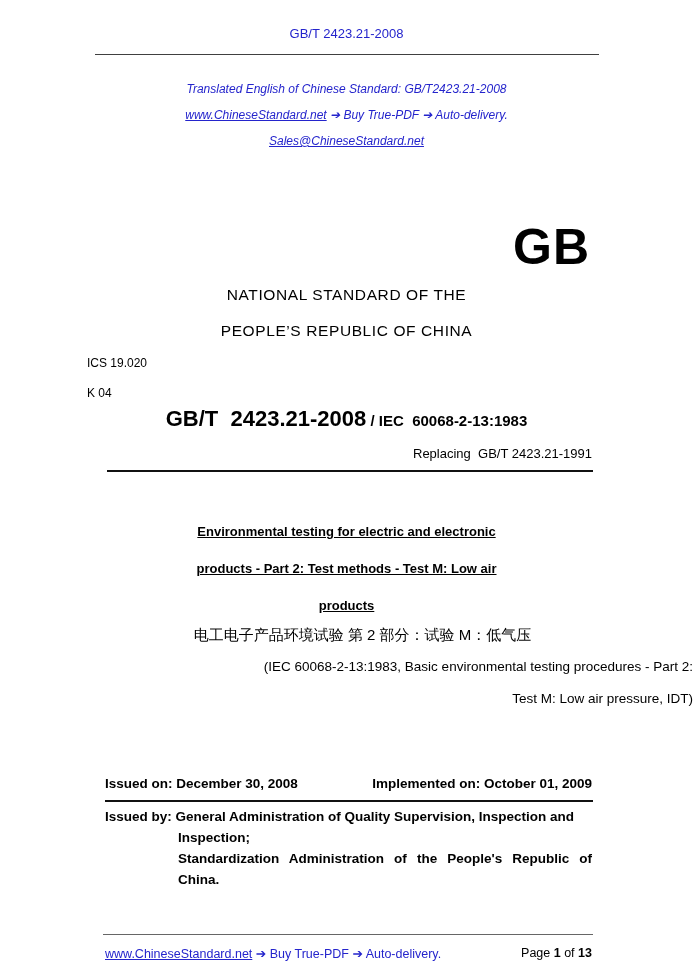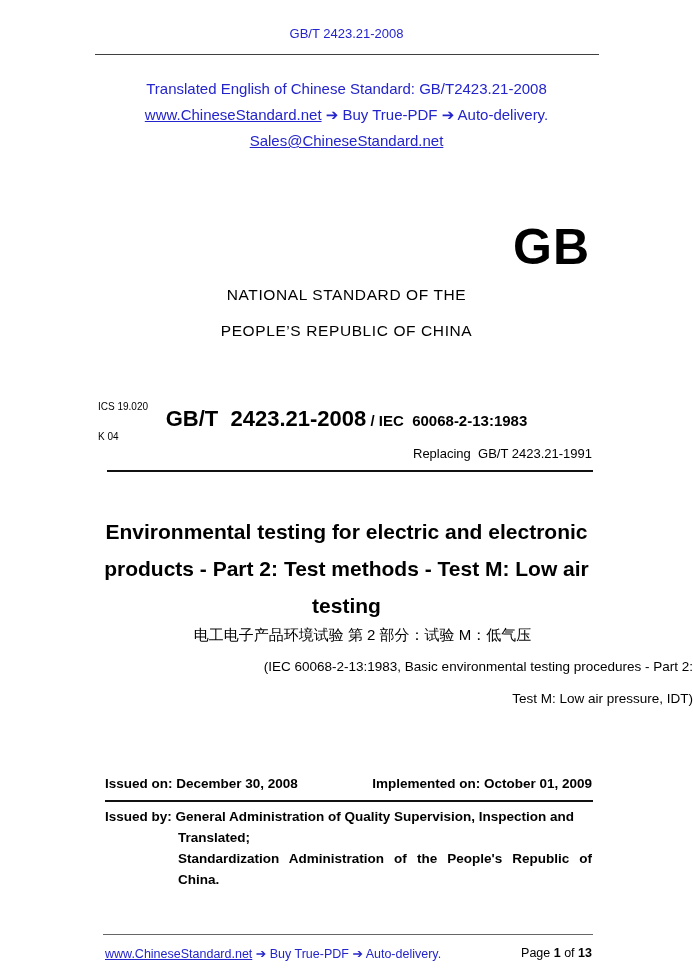--- a/index.html
+++ b/index.html
@@ -19,38 +19,38 @@
     position: absolute; top: 26px; left: 0; right: 0;
     text-align: center; font-size: 13px; color: #2424cc;
   }
   .top-rule {
     position: absolute; top: 54px; left: 95px; right: 94px;
     border-top: 1px solid #404040;
   }
 
   .intro {
     position: absolute; top: 80px; left: 0; right: 0;
-    text-align: center; font-size: 15px; color: #2424cc;
+    text-align: center; font-size: 12px; color: #2424cc; font-style: italic;
   }
   .intro-line { line-height: 18px; margin-bottom: 8px; }
 
   .gb-emblem {
     position: absolute; top: 218px; right: 103px;
     font-size: 50px; font-weight: bold; letter-spacing: 1px;
     color: #000000;
   }
 
   .nat-line {
     position: absolute; left: 0; right: 0; text-align: center;
     font-size: 15.5px; letter-spacing: 0.6px;
   }
   .nat-1 { top: 286px; }
   .nat-2 { top: 322px; }
 
-  .code-line { position: absolute; left: 98px; font-size: 10px; margin-top: 45px; }
+  .code-line { position: absolute; left: 87px; font-size: 12px; }
   .ics { top: 356px; }
   .k04 { top: 386px; }
 
   .std-line {
     position: absolute; top: 406px; left: 0; right: 0;
     text-align: center; white-space: pre;
   }
   .std-number { font-size: 22px; font-weight: bold; }
   .std-sep { font-size: 15px; font-weight: bold; }
   .std-iec { font-size: 15px; font-weight: bold; margin-top: 39px; }
@@ -59,21 +59,21 @@
     position: absolute; top: 446px; right: 101px;
     font-size: 13px; white-space: pre;
   }
   .mid-rule {
     position: absolute; top: 470px; left: 107px; right: 100px;
     border-top: 2px solid #111111;
   }
 
   .title-en {
     position: absolute; top: 513px; left: 40px; right: 40px;
-    text-align: center; font-size: 21px; font-weight: bold; line-height: 37px;
+    text-align: center; font-size: 13px; font-weight: bold; line-height: 37px; text-decoration: underline;
   }
   .cn-title {
     position: absolute; top: 626px; left: 0; right: 0;
     text-align: center; font-size: 15px; padding-left: 32px;
   }
   .idt-line {
     position: absolute; left: 0; right: 0;
     text-align: right; font-size: 13.5px;
   }
   .idt-1 { top: 659px; }
@@ -132,37 +132,37 @@
   <div class="code-line k04">K 04</div>
 
   <div class="std-line"><span class="std-number">GB/T  2423.21-2008</span><span class="std-sep"> / </span><span class="std-iec">IEC  60068-2-13:1983</span></div>
 
   <div class="replacing">Replacing  GB/T 2423.21-1991</div>
   <div class="mid-rule"></div>
 
   <div class="title-en">
     <div>Environmental testing for electric and electronic</div>
     <div>products - Part 2: Test methods - Test M: Low air</div>
-    <div>testing</div>
+    <div>products</div>
   </div>
 
   <div class="cn-title">电工电子产品环境试验 第 2 部分：试验 M：低气压</div>
 
   <div class="idt-line idt-1">(IEC 60068-2-13:1983, Basic environmental testing procedures - Part 2:</div>
   <div class="idt-line idt-2">Test M: Low air pressure, IDT)</div>
 
   <div class="issue-row">
     <span>Issued on: December 30, 2008</span>
     <span>Implemented on: October 01, 2009</span>
   </div>
   <div class="issue-rule"></div>
 
   <div class="issuedby">
     <div><span>Issued by:</span> <span>General Administration of Quality Supervision, Inspection and</span></div>
-    <div class="ib-cont">Translated;</div>
+    <div class="ib-cont">Inspection;</div>
     <div class="ib-cont ib-justify">Standardization Administration of the People's Republic of</div>
     <div class="ib-cont">China.</div>
   </div>
 
   <div class="footer-rule"></div>
   <div class="footer-row">
     <div class="footer-left"><span class="link">www.ChineseStandard.net</span><span> ➔ Buy True-PDF ➔ Auto-delivery.</span></div>
     <div class="footer-right"><span>Page</span> <b>1</b> <span>of</span> <b>13</b></div>
   </div>
 

